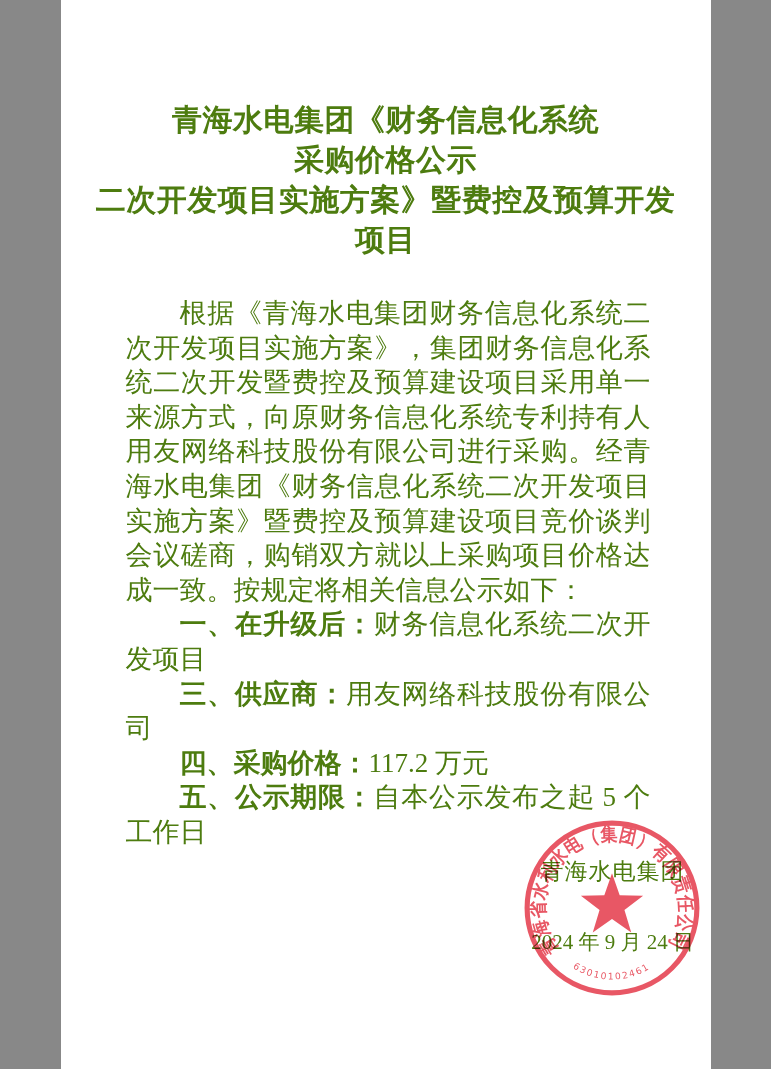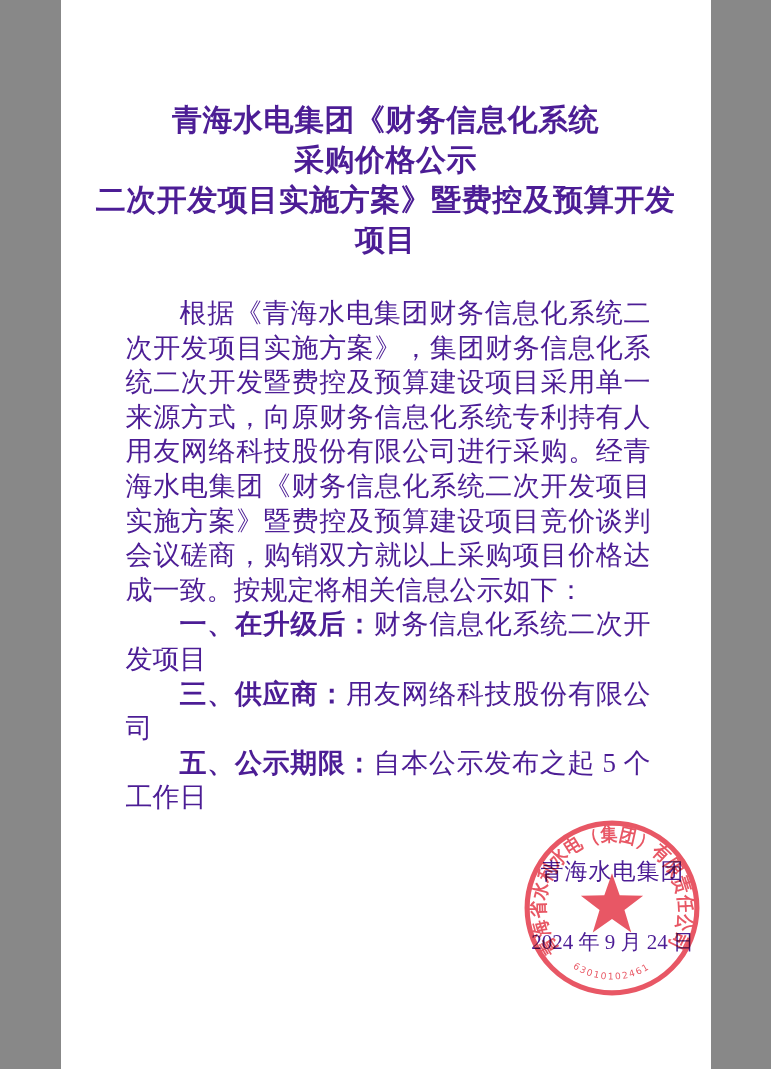--- a/index.html
+++ b/index.html
@@ -5,21 +5,21 @@
   * { margin: 0; padding: 0; box-sizing: border-box; }
   html, body { background: #888; }
   .page {
     position: relative;
     width: 650px;
     height: 1069px;
     margin: 0 auto;
     background: #ffffff;
     overflow: hidden;
     font-family: "Liberation Serif", "DejaVu Serif", serif;
-    color: #4c1d95;
+    color: #4d7c0f;
   }
   .doc-title {
     margin: 100px 34px 0 34px;
     text-align: center;
     font-size: 30px;
     line-height: 40px;
     font-weight: bold;
     font-family: "DejaVu Serif", "Liberation Serif", serif;
     letter-spacing: 0.5px;
   }
@@ -88,20 +88,21 @@
   <div class="doc-title">
     <div>青海水电集团《财务信息化系统</div>
     <div>采购价格公示</div>
     <div>二次开发项目实施方案》暨费控及预算开发项目</div>
   </div>
 
   <div class="doc-body">
     <p>根据《青海水电集团财务信息化系统二次开发项目实施方案》，集团财务信息化系统二次开发暨费控及预算建设项目采用单一来源方式，向原财务信息化系统专利持有人用友网络科技股份有限公司进行采购。经青海水电集团《财务信息化系统二次开发项目实施方案》暨费控及预算建设项目竞价谈判会议磋商，购销双方就以上采购项目价格达成一致。按规定将相关信息公示如下：</p>
     <p><span class="item-label">一、在升级后：</span><span>财务信息化系统二次开发项目</span></p>
     <p><span class="item-label">三、供应商：</span><span>用友网络科技股份有限公司</span></p>
+    <p><span class="item-label">四、采购价格：</span><span>117.2 万元</span></p>
     <p><span class="item-label">五、公示期限：</span><span>自本公示发布之起 5 个工作日</span></p>
   </div>
 
   <div class="sign-org">青海水电集团</div>
   <div class="sign-date">2024 年 9 月 24 日</div>
 
   <div class="seal">
     <svg viewBox="0 0 176 176">
       <circle cx="88" cy="88" r="83" fill="none" stroke-width="5" stroke="#e5404f"></circle>
       <polygon points="88,54 95.52,75.65 118.43,76.11 100.17,89.96 106.81,111.89 88,98.8 69.19,111.89 75.83,89.96 57.57,76.11 80.48,75.65" fill="#e5404f"></polygon>

